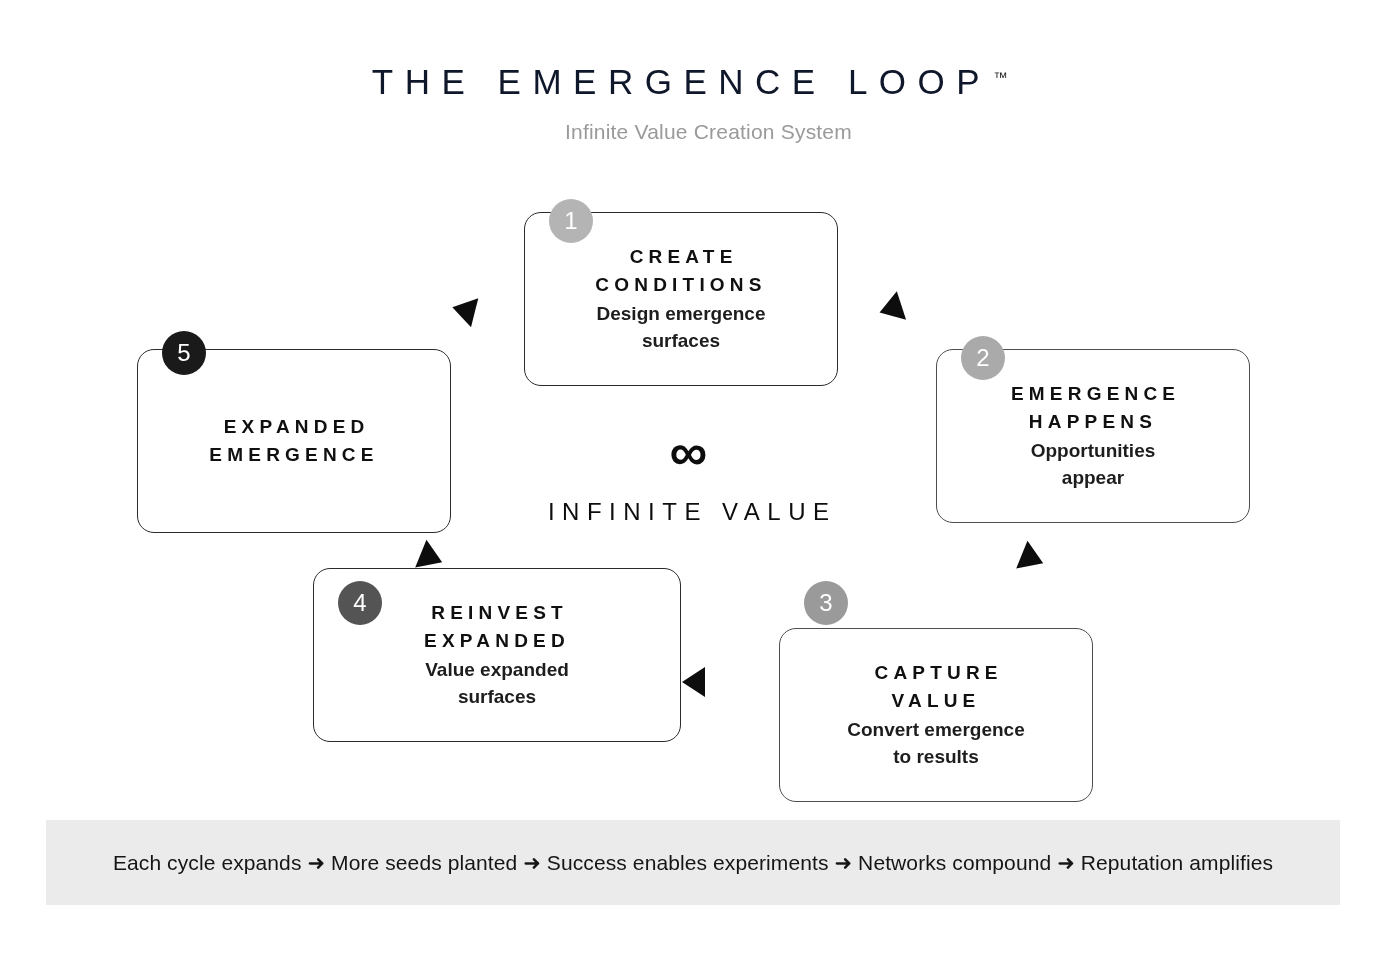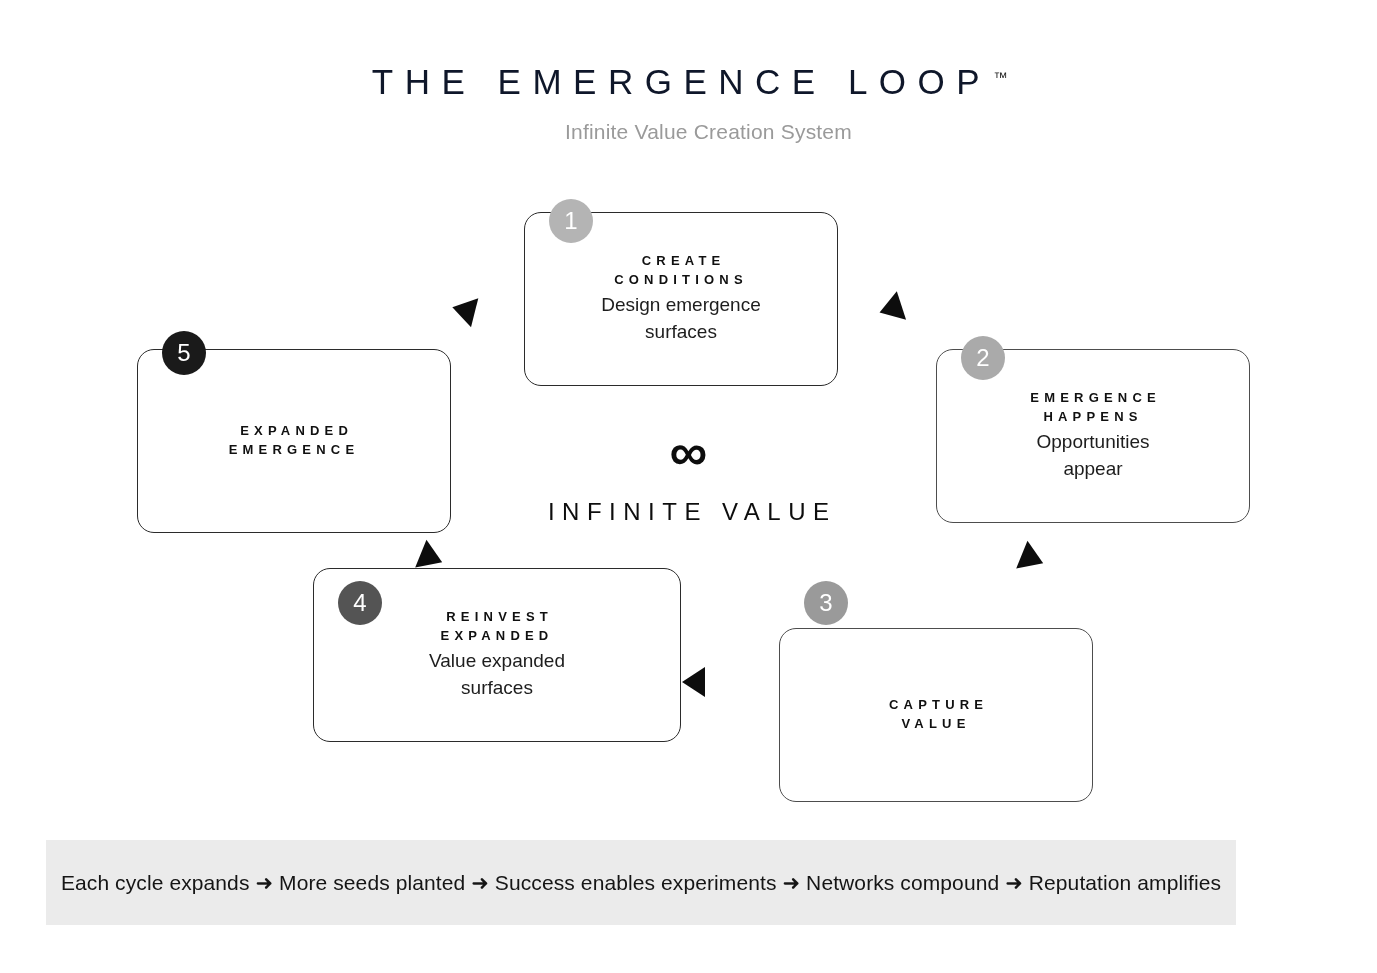--- a/index.html
+++ b/index.html
@@ -68,31 +68,31 @@
     background: #ffffff;
     display: flex;
     flex-direction: column;
     align-items: center;
     justify-content: center;
     text-align: center;
   }
   .node.soft { border-color: #4d4d4d; }
 
   .node-title {
-    font-size: 13px;
+    font-size: 19px;
     font-weight: 700;
     letter-spacing: 5.2px;
     color: #101010;
     line-height: 1.46;
     text-indent: 5.2px;
     padding: 0 10px;
   }
   .node-desc {
     font-size: 19px;
-    font-weight: 400;
+    font-weight: 700;
     color: #1d1d1d;
     line-height: 1.46;
     margin-top: 1px;
     padding: 0 10px;
   }
 
   
   .badge {
     position: absolute;
     width: 44px;
@@ -149,22 +149,22 @@
     font-weight: 500;
     letter-spacing: 7.5px;
     text-indent: 7.5px;
     color: #0d0d0d;
   }
 
   
   .footer-band {
     position: absolute;
     left: 46px;
-    top: 840px;
-    width: 1190px;
+    top: 820px;
+    width: 1294px;
     height: 85px;
     background: #ebebeb;
     display: flex;
     align-items: center;
     justify-content: center;
     text-align: right;
   }
   .footer-text {
     font-size: 21px;
     font-weight: 400;
@@ -212,20 +212,24 @@
   </div>
   <div class="badge" style="left:961px; top:336px; background:#aaaaaa;">
     <span>2</span>
   </div>
 
   <div class="node soft" style="left:779px; top:628px; width:314px; height:174px;">
     <div class="node-title">
       <span>CAPTURE</span><br>
       <span>VALUE</span>
     </div>
+    <div class="node-desc">
+      <span>Convert emergence</span><br>
+      <span>to results</span>
+    </div>
   </div>
   <div class="badge" style="left:804px; top:581px; background:#9a9a9a;">
     <span>3</span>
   </div>
 
   <div class="node" style="left:313px; top:568px; width:368px; height:174px;">
     <div class="node-title">
       <span>REINVEST</span><br>
       <span>EXPANDED</span>
     </div>

